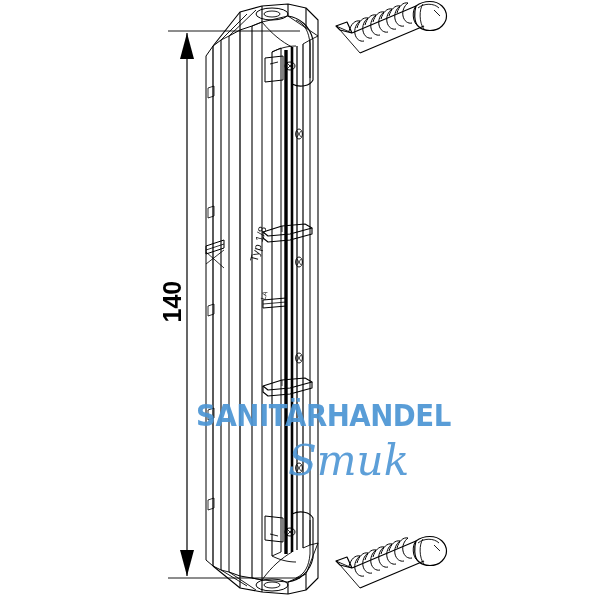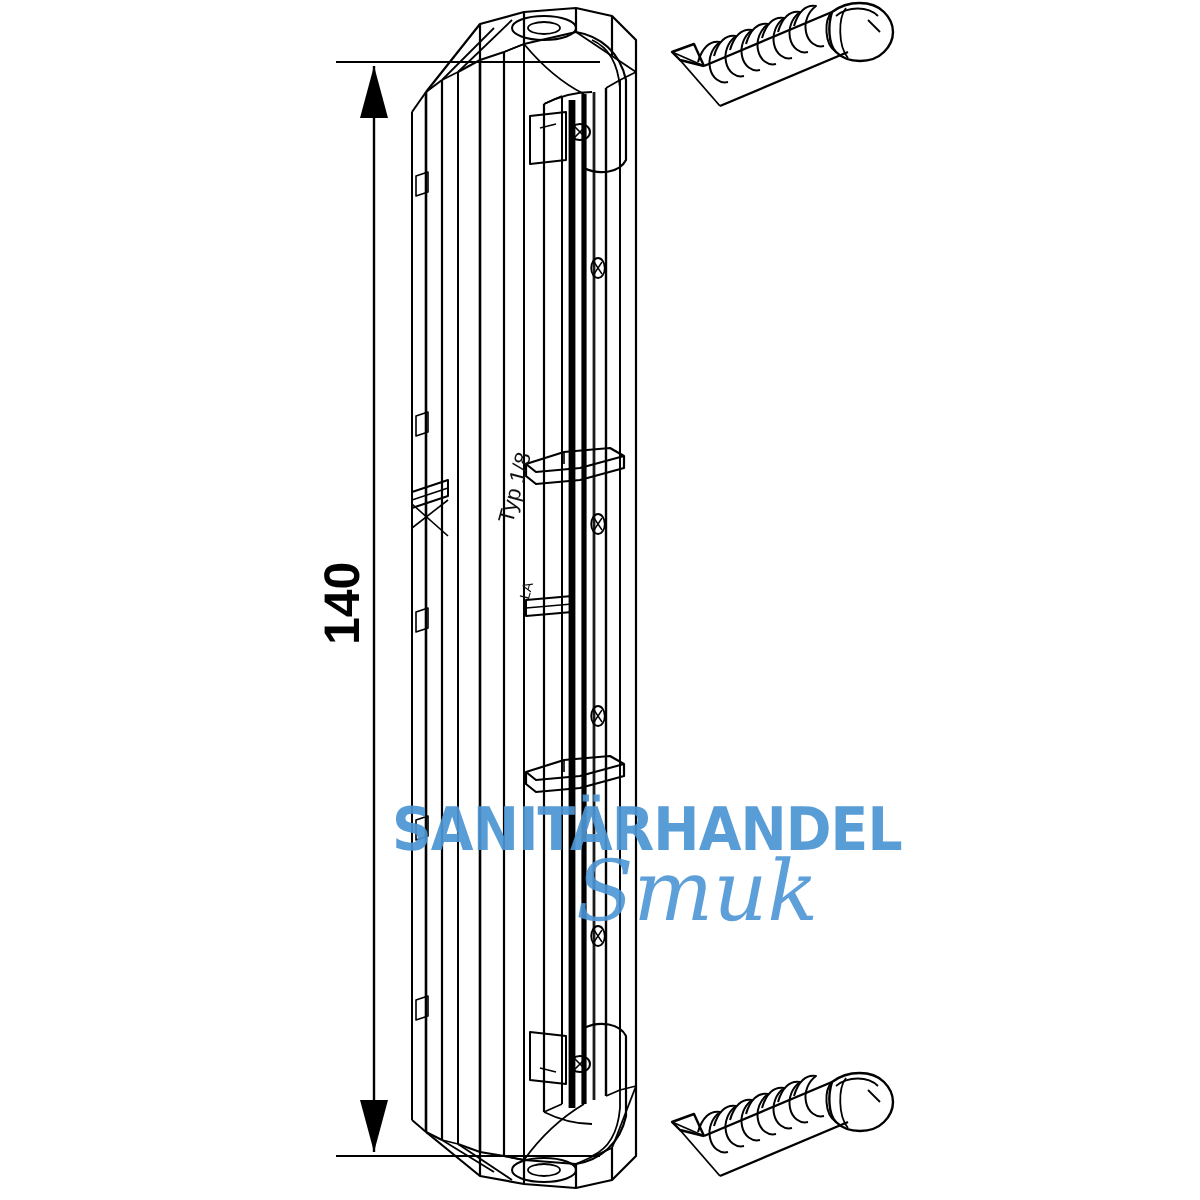--- a/index.html
+++ b/index.html
@@ -40,21 +40,21 @@
     letter-spacing: -0.5px;
     color: #4c95d4;
     opacity: 0.92;
     transform: scaleX(0.92);
     transform-origin: left top;
     white-space: nowrap;
   }
   .wm-script {
     position: absolute;
     left: 92px;
-    top: 23px;
+    top: 38px;
     font-family: "DejaVu Serif", serif;
     font-style: italic;
     font-size: 42px;
     color: #4c95d4;
     opacity: 0.9;
     white-space: nowrap;
   }
   .dim-label {
     position: absolute;
     left: 152px;

